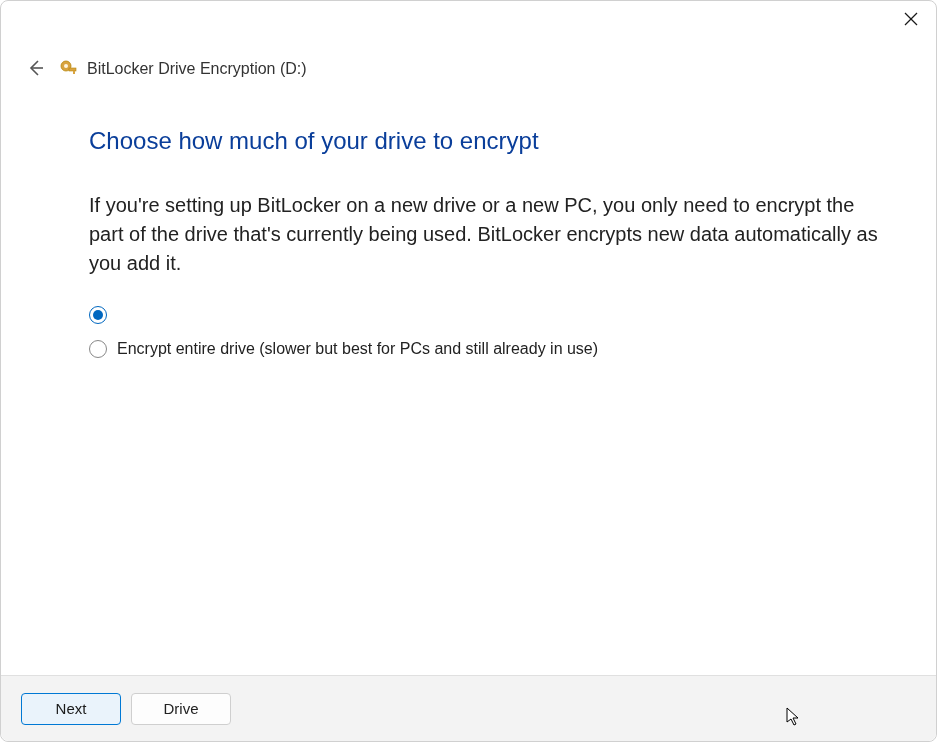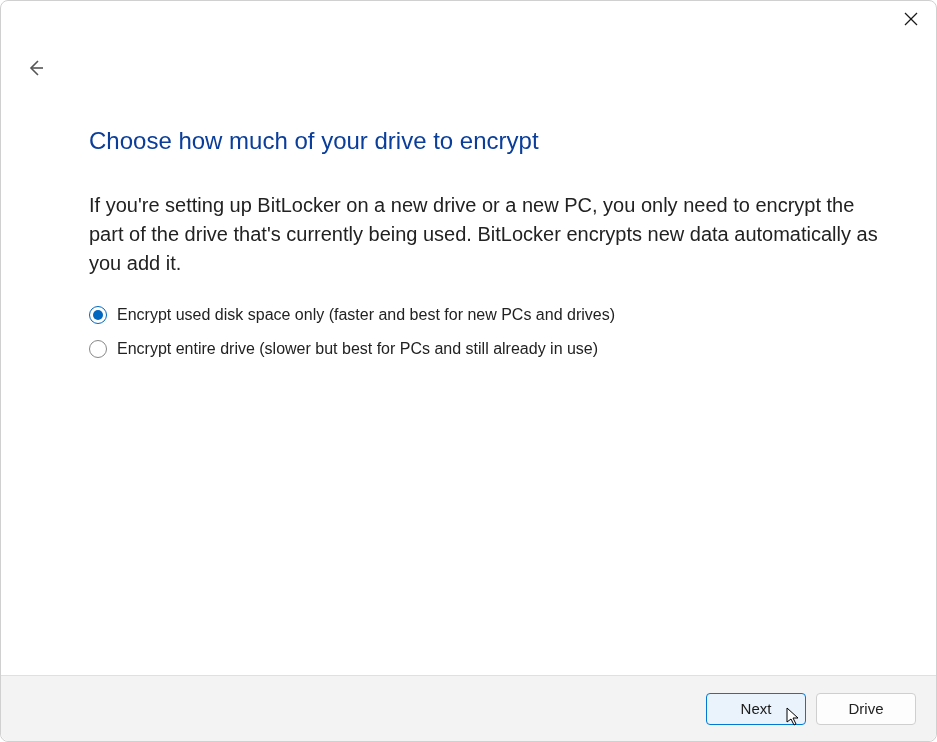--- a/index.html
+++ b/index.html
@@ -134,21 +134,21 @@
       font-size: 16px;
       color: #222;
     }
     .footer {
       height: 66px;
       background: #f3f3f3;
       border-top: 1px solid #e0e0e0;
       border-bottom-left-radius: 8px;
       border-bottom-right-radius: 8px;
       display: flex;
-      justify-content: flex-end;
+      justify-content: flex-start;
       align-items: center;
       gap: 10px;
       padding: 0 20px;
       position: relative;
     }
     .btn {
       min-width: 100px;
       height: 32px;
       border: 1px solid #cfcfcf;
       border-radius: 4px;
@@ -191,33 +191,43 @@
 
   <div class="header-row">
     <div class="back-arrow">
       <span>
         <svg viewBox="0 0 18 18">
             <path d="M12 2 L5 9 L12 16" stroke="#555" stroke-width="1.6" fill="none"></path>
             <line x1="5" y1="9" x2="17" y2="9" stroke="#555" stroke-width="1.6"></line>
           </svg>
       </span>
     </div>
+    <div class="header-title-wrap">
+      <span class="bitlocker-icon">
+        <svg viewBox="0 0 20 20">
+          <circle cx="7" cy="7" r="5" fill="#d9a441" stroke="#b8860b" stroke-width="0.8"></circle>
+          <circle cx="7" cy="7" r="2" fill="#fff6e0"></circle>
+          <rect x="10" y="9" width="7" height="3" fill="#d9a441" stroke="#b8860b" stroke-width="0.6"></rect>
+          <rect x="14" y="12" width="2" height="3" fill="#d9a441"></rect>
+        </svg>
+      </span>
+      <span class="header-title">BitLocker Drive Encryption (D:)</span>
+    </div>
   </div>
 
   <div class="content">
     <h1 class="page-heading">Choose how much of your drive to encrypt</h1>
 
     <p class="para">If you're setting up BitLocker on a new drive or a new PC, you only need to encrypt the part of the drive that's currently being used. BitLocker encrypts new data automatically as you add it.</p>
 
     <div class="options">
       <div class="radio-row">
         <span class="radio-outer selected">
           <span class="radio-inner"></span>
         </span>
-        <span class="radio-label">Encrypt used disk space only (faster and best for new PCs and drives)</span>
       </div>
       <div class="radio-row">
         <span class="radio-outer">
           
         </span>
         <span class="radio-label">Encrypt entire drive (slower but best for PCs and still already in use)</span>
       </div>
     </div>
   </div>
 

